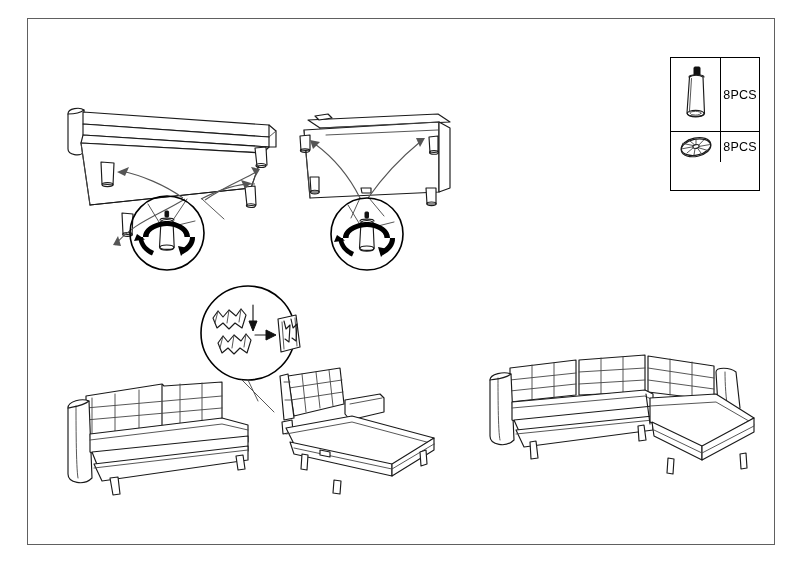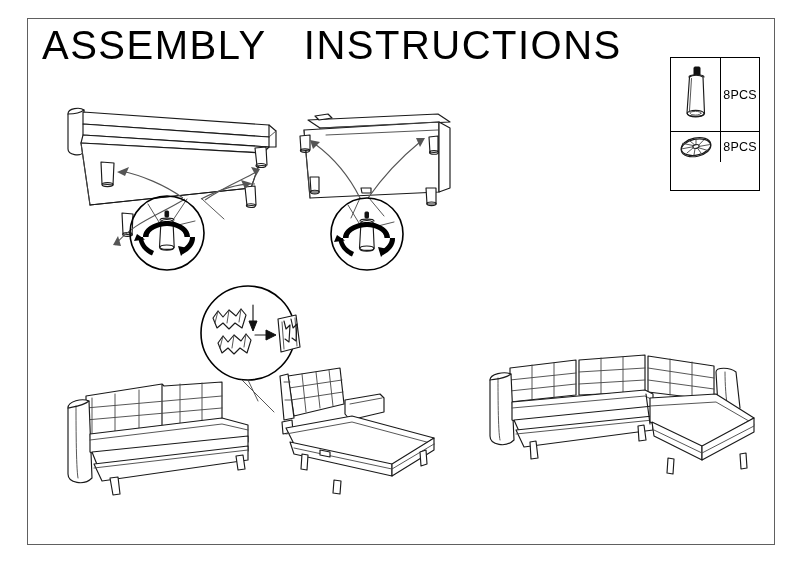--- a/index.html
+++ b/index.html
@@ -97,21 +97,20 @@
   .rot { fill: #000; stroke: none; }
   .blk { fill: #111; stroke: #111; }
 </style>
 </head>
 <body>
 
 <div id="sheet">
 
   <div class="page-border"></div>
 
-  <div class="title">ASSEMBLY   INSTRUCTIONS</div>
 
   <div class="parts-table">
 
     <div class="parts-row r1">
       <div class="part-pic">
         <svg width="40" height="64" viewBox="0 0 40 64">
           <rect class="blk" x="18" y="4" width="6" height="9" rx="1"></rect>
           <path class="ln" d="M13 14 C13 11, 28 11, 28 14"></path>
           <path class="ln-fill" d="M13.5 14 L11 50 C11 54, 27.5 54.5, 28.5 50.5 L27 14 C24 11.6, 16 11.6, 13.5 14 Z"></path>
           <ellipse class="ln" cx="19.6" cy="50.6" rx="8.4" ry="3.2"></ellipse>

